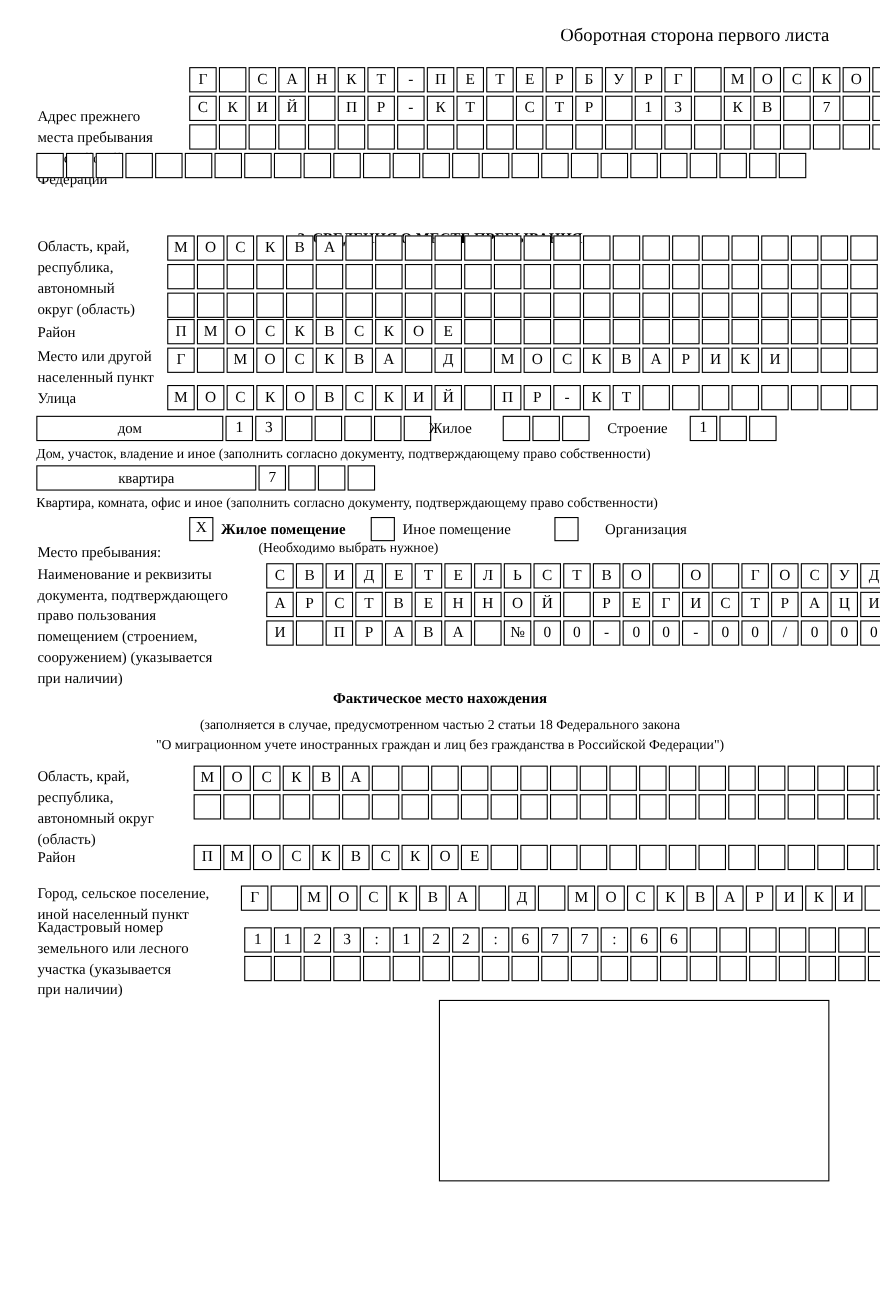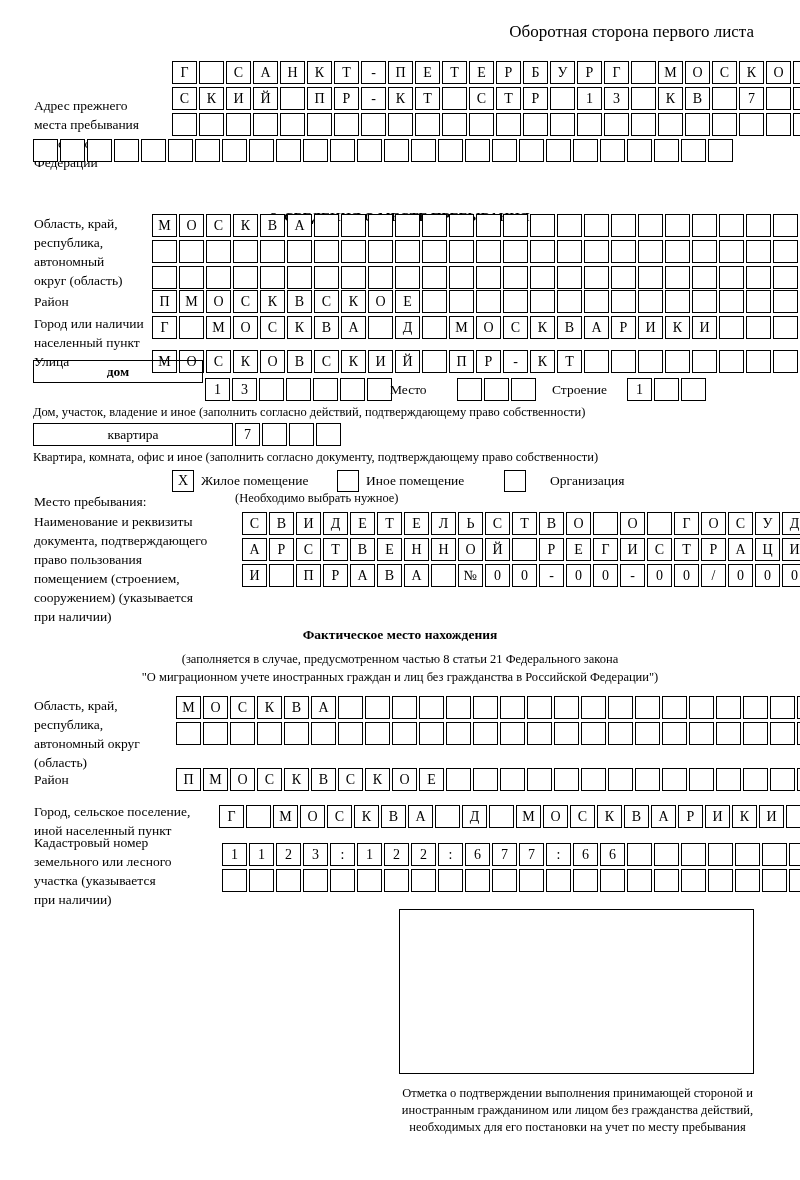--- a/index.html
+++ b/index.html
@@ -332,21 +332,21 @@
       <div class="cell"></div>
       <div class="cell"></div>
       <div class="cell"></div>
       <div class="cell"></div>
       <div class="cell"></div>
       <div class="cell"></div>
       <div class="cell"></div>
       <div class="cell"></div>
     </div>
 
-  <div class="lbl" style="left:34px; top:314px;">Город или наличии
+  <div class="lbl" style="left:34px; top:314px;">Место или другой
 населенный пункт</div>
   <div class="boxrow" id="s2-city" style="left:152px; top:316px;">
       <div class="cell">Г</div>
       <div class="cell"></div>
       <div class="cell">М</div>
       <div class="cell">О</div>
       <div class="cell">С</div>
       <div class="cell">К</div>
       <div class="cell">В</div>
       <div class="cell">А</div>
@@ -389,57 +389,57 @@
       <div class="cell"></div>
       <div class="cell"></div>
       <div class="cell"></div>
       <div class="cell"></div>
       <div class="cell"></div>
       <div class="cell"></div>
       <div class="cell"></div>
       <div class="cell"></div>
     </div>
 
-  <div class="wide-label-box" style="left:33px; top:360px; width:170px;font-weight:bold;">дом</div>
+  <div class="wide-label-box" style="left:33px; top:378px; width:170px;">дом</div>
   <div class="boxrow" id="s2-house" style="left:205px; top:378px;">
       <div class="cell">1</div>
       <div class="cell">3</div>
       <div class="cell"></div>
       <div class="cell"></div>
       <div class="cell"></div>
       <div class="cell"></div>
       <div class="cell"></div>
     </div>
-  <div class="inline-text" style="left:390px; top:378px;">Место</div>
+  <div class="inline-text" style="left:390px; top:378px;">Жилое</div>
   <div class="boxrow" id="s2-korpus" style="left:457px; top:378px;">
       <div class="cell"></div>
       <div class="cell"></div>
       <div class="cell"></div>
     </div>
   <div class="inline-text" style="left:552px; top:378px;">Строение</div>
   <div class="boxrow" id="s2-stroenie" style="left:627px; top:378px;">
       <div class="cell">1</div>
       <div class="cell"></div>
       <div class="cell"></div>
     </div>
 
-  <div class="lbl small" style="left:33px; top:403px;">Дом, участок, владение и иное (заполнить согласно действий, подтверждающему право собственности)</div>
+  <div class="lbl small" style="left:33px; top:403px;">Дом, участок, владение и иное (заполнить согласно документу, подтверждающему право собственности)</div>
 
   <div class="wide-label-box" style="left:33px; top:423px; width:200px;">квартира</div>
   <div class="boxrow" id="s2-flat" style="left:235px; top:423px;">
       <div class="cell">7</div>
       <div class="cell"></div>
       <div class="cell"></div>
       <div class="cell"></div>
     </div>
   <div class="lbl small" style="left:33px; top:448px;text-align:right;">Квартира, комната, офис и иное (заполнить согласно документу, подтверждающему право собственности)</div>
 
   <div class="inline-text" style="left:34px; top:470px;margin-top:20px;">Место пребывания:</div>
   <div class="checkbox" style="position:absolute; left:172px; top:470px;">X</div>
-  <div class="inline-text" style="left:201px; top:469px;">Жилое помещение</div>
+  <div class="inline-text" style="left:201px; top:469px;font-weight:bold;">Жилое помещение</div>
   <div class="checkbox" style="position:absolute; left:337px; top:470px;"></div>
   <div class="inline-text" style="left:366px; top:469px;">Иное помещение</div>
   <div class="checkbox" style="position:absolute; left:504px; top:470px;"></div>
   <div class="inline-text" style="left:550px; top:469px;">Организация</div>
   <div class="lbl small" style="left:235px; top:489px;">(Необходимо выбрать нужное)</div>
 
   <div class="lbl" style="left:34px; top:512px;">Наименование и реквизиты
 документа, подтверждающего
 право пользования
 помещением (строением,
@@ -509,21 +509,21 @@
       <div class="cell">-</div>
       <div class="cell">0</div>
       <div class="cell">0</div>
       <div class="cell">/</div>
       <div class="cell">0</div>
       <div class="cell">0</div>
       <div class="cell">0</div>
     </div>
 
   <div class="sect-title" style="top:627px;">Фактическое место нахождения</div>
-  <div class="center-note" style="top:652px;">(заполняется в случае, предусмотренном частью 8 статьи 21 Федерального закона</div>
+  <div class="center-note" style="top:652px;">(заполняется в случае, предусмотренном частью 2 статьи 18 Федерального закона</div>
   <div class="center-note" style="top:670px;">"О миграционном учете иностранных граждан и лиц без гражданства в Российской Федерации")</div>
 
   <div class="lbl" style="left:34px; top:696px;">Область, край,
 республика,
 автономный округ
 (область)</div>
   <div class="boxrow" id="al-region-0" style="left:176px; top:696px;">
       <div class="cell">М</div>
       <div class="cell">О</div>
       <div class="cell">С</div>
@@ -678,18 +678,14 @@
       <div class="cell"></div>
       <div class="cell"></div>
       <div class="cell"></div>
       <div class="cell"></div>
       <div class="cell"></div>
       <div class="cell"></div>
       <div class="cell"></div>
     </div>
 
   <div class="bigbox" style="left:399px; top:909px; width:355px; height:165px;"></div>
-  <div class="footer-note" style="left:390px; top:1085px; width:375px;">Отметка о подтверждении выполнения принимающей
-стороной и иностранным гражданином или лицом без
-гражданства действий, необходимых для его постановки
-на учет по месту пребывания</div>
 
 </div>
 
 </body></html>

